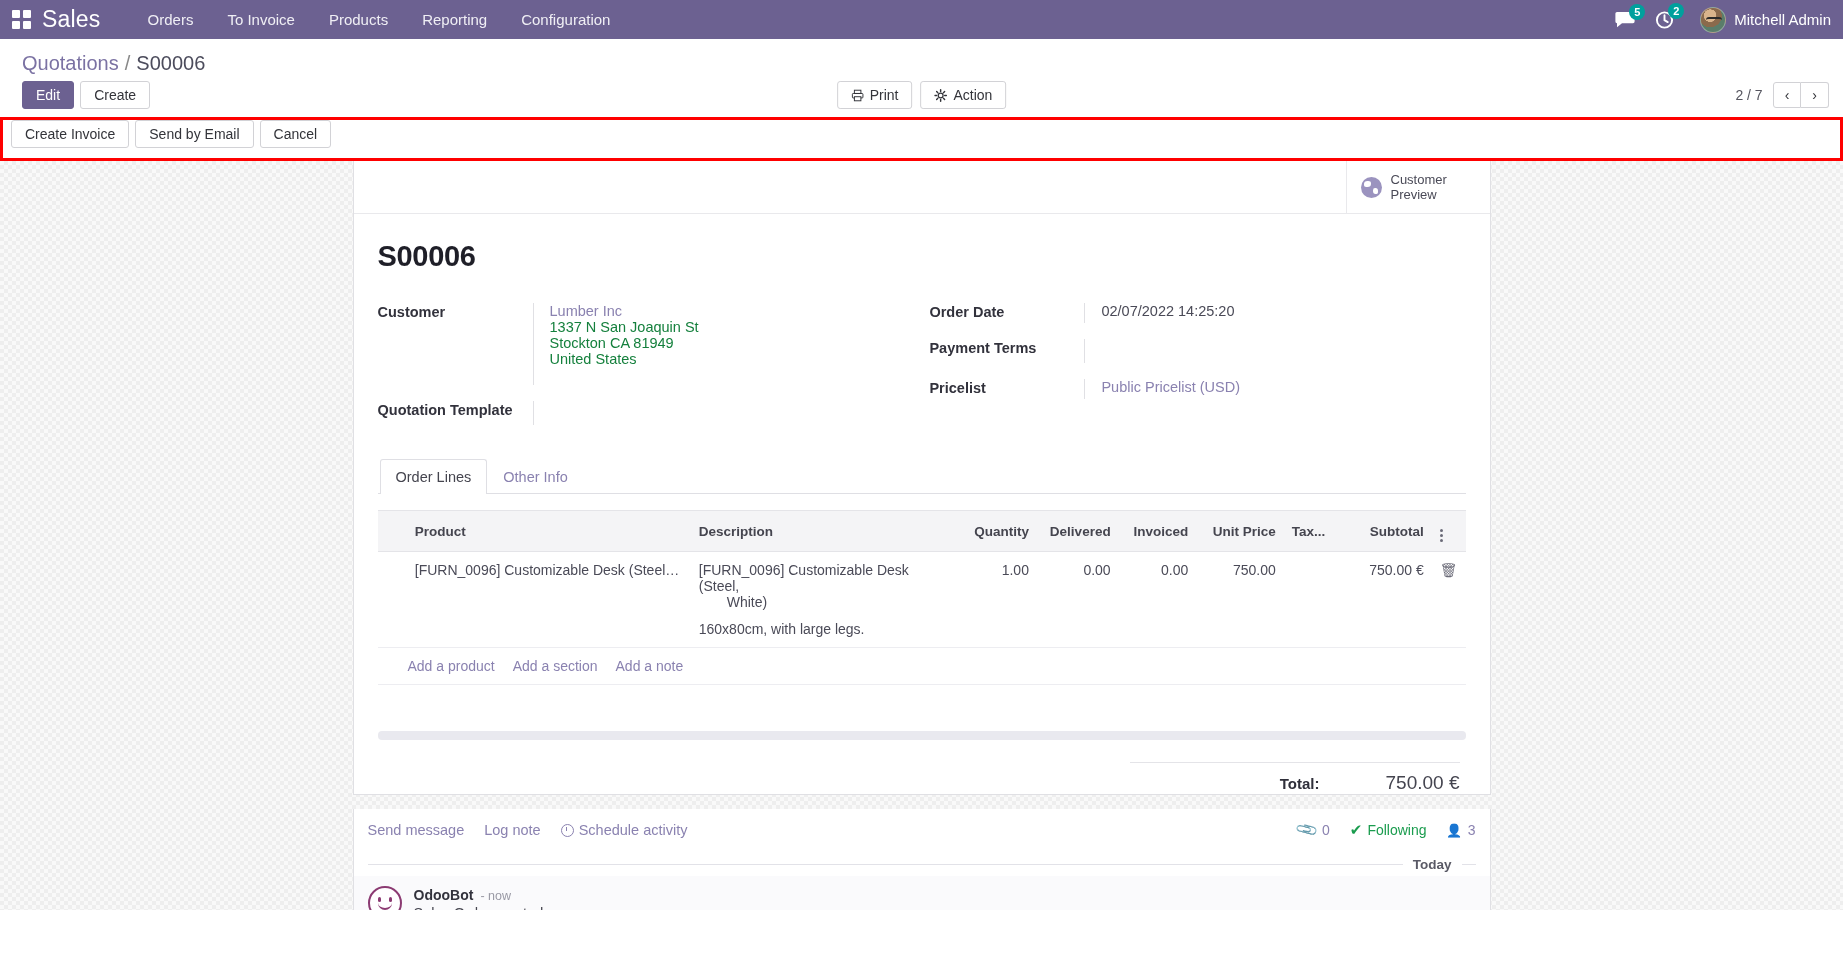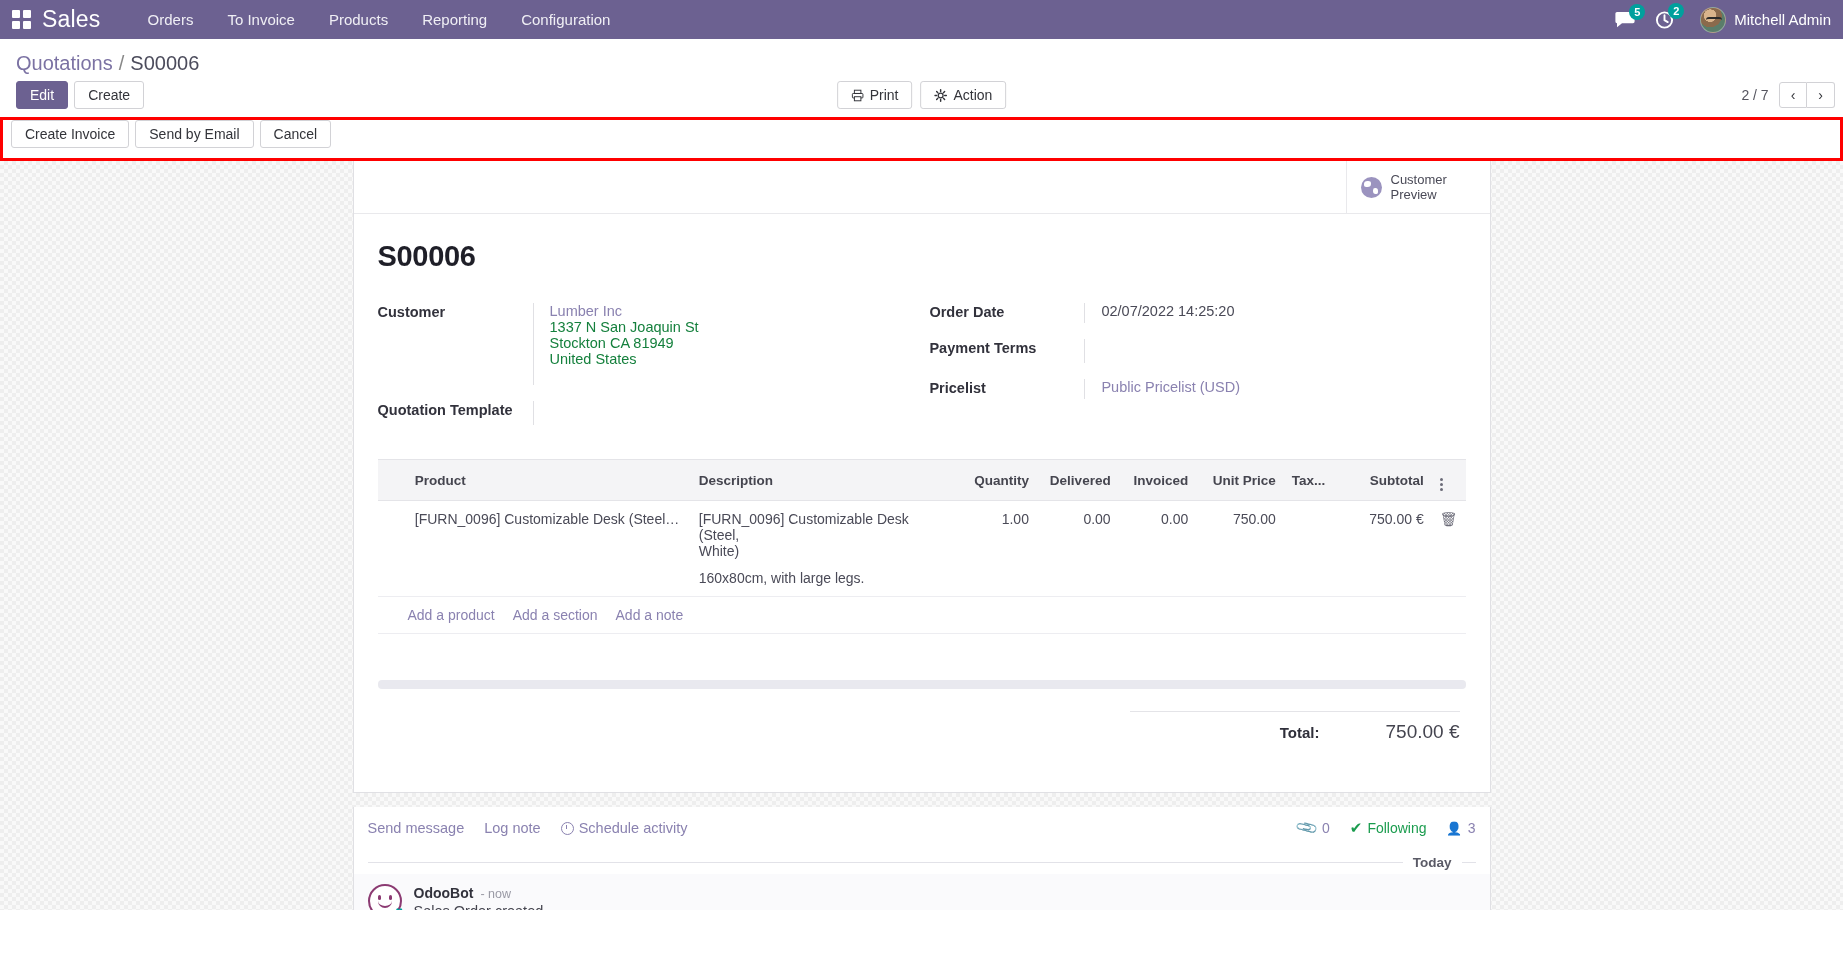--- a/index.html
+++ b/index.html
@@ -65,21 +65,21 @@
     border: 1px solid rgba(255,255,255,.35);
     position: relative; overflow: hidden;
   }
   .avatar-img::after {
     content:""; position:absolute; left:5px; top:9px; width:16px; height:6px;
     border-top: 2px solid #2b2b2b; border-radius: 3px;
   }
   .user-name { font-size: 15px; color: #fff; white-space: nowrap; }
 
   
-  .control-panel { background: #fff; padding: 0 8px; }
+  .control-panel { background: #fff; padding: 0 14px; }
   .breadcrumb {
     padding: 13px 0 4px 8px;
     font-size: 20px;
     display: flex; align-items: baseline; gap: 6px;
   }
   .bc-link { color: #7b72a3; cursor: pointer; }
   .bc-sep { color: #888; }
   .bc-current { color: #4c4c5c; }
 
   .cp-row {
@@ -282,21 +282,21 @@
   table.lines tbody td {
     padding: 10px 8px; font-size: 14px; color: #4a4a57;
     vertical-align: top;
     border-bottom: 1px solid #ededf1;
   }
   table.lines tbody td.num { text-align: right; }
   .prod-cell {
     white-space: nowrap; overflow: hidden; text-overflow: ellipsis;
     max-width: 268px;
   }
-  .desc-line2 { display: block; }
+  .desc-line2 { display: block; margin-left: 28px; }
   .desc-note { display: block; margin-top: 11px; }
   .trash-icon { color: #6b6b78; cursor: pointer; font-size: 14px; }
   .add-row td { padding: 9px 8px; border-bottom: 1px solid #ededf1; }
   .add-links { display: flex; gap: 18px; padding-left: 22px;}
   .add-link { color: #8a82b0; font-size: 14px; cursor: pointer; }
 
   .lines-footer { height: 42px; }
   .hscroll {
     height: 9px; background: #e9e9ef; border-radius: 4px;
     margin: 4px 0 0 0;
@@ -502,20 +502,24 @@
             <div class="f-value empty"></div>
           </div>
           <div class="f-row">
             <div class="f-label">Pricelist</div>
             <div class="f-value link-val">Public Pricelist (USD)</div>
           </div>
         </div>
       </div>
 
       <div class="notebook">
+        <div class="tabs">
+          <div class="tab active">Order Lines</div>
+          <div class="tab">Other Info</div>
+        </div>
 
         <table class="lines">
           <thead>
             <tr>
               <th class="c-handle"></th>
               <th class="c-product">Product</th>
               <th class="c-desc">Description</th>
               <th class="c-qty num">Quantity</th>
               <th class="c-del num">Delivered</th>
               <th class="c-inv num">Invoiced</th>

